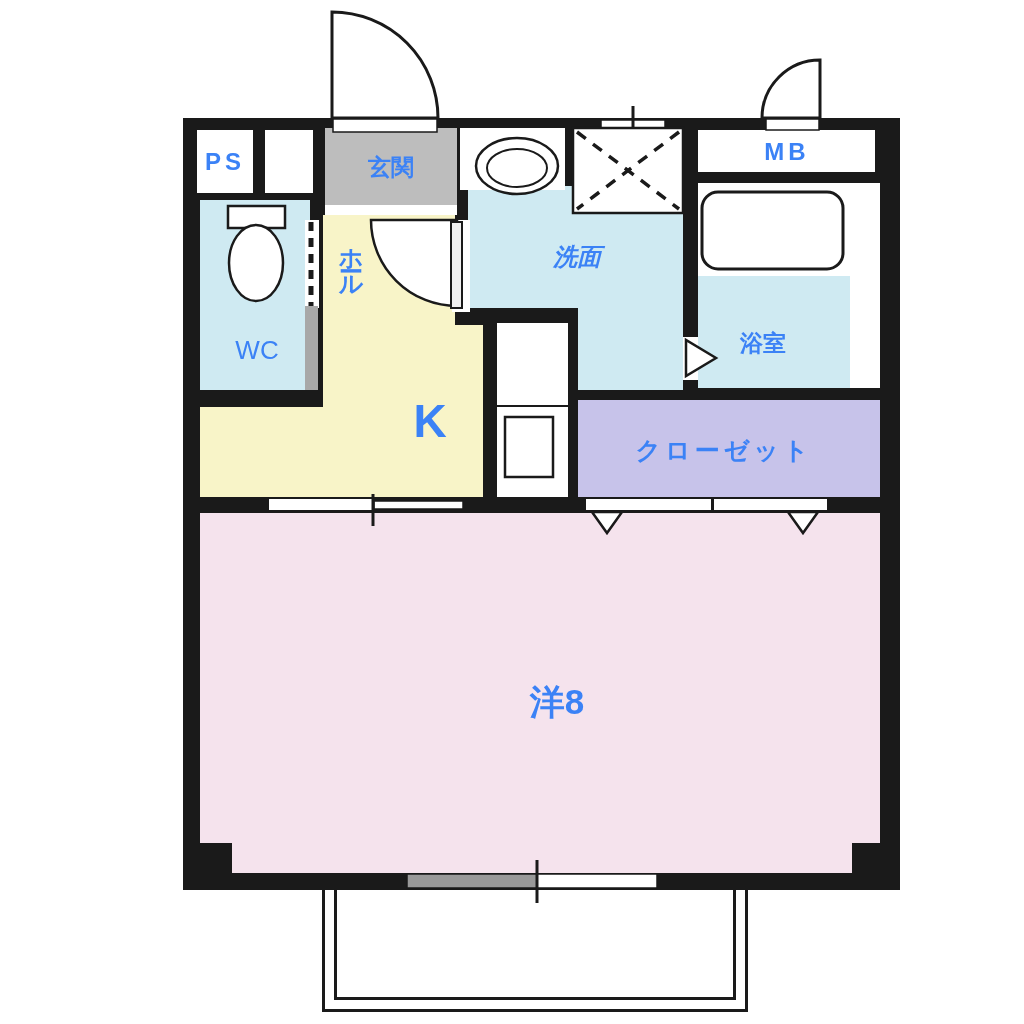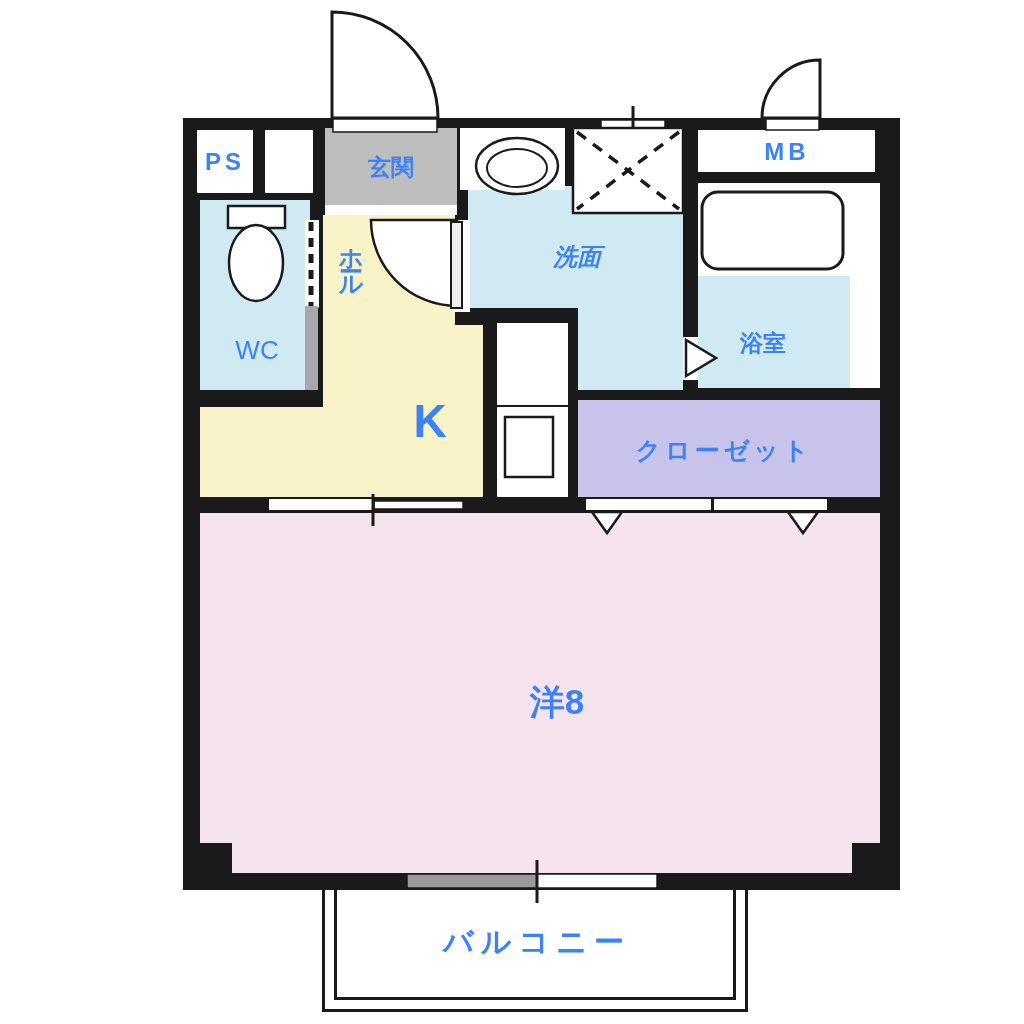--- a/index.html
+++ b/index.html
@@ -110,15 +110,14 @@
   <div class="lbl" style="left:225px;top:162px;font-size:24px;letter-spacing:4px;font-weight:700;">PS</div>
   <div class="lbl" style="left:391px;top:167px;font-size:23px;">玄関</div>
   <div class="lbl" style="left:787px;top:152px;font-size:24px;letter-spacing:4px;font-weight:700;text-align:right;">MB</div>
   <div class="lbl" style="left:257px;top:338px;font-size:26px;font-weight:400;margin-top:12px;">WC</div>
   <div class="lbl v" style="left:351px;top:259px;font-size:24px;">ホール</div>
   <div class="lbl" style="left:577px;top:257px;font-size:24px;font-style:italic;">洗面</div>
   <div class="lbl" style="left:763px;top:343px;font-size:23px;">浴室</div>
   <div class="lbl" style="left:430px;top:421px;font-size:46px;font-weight:600;">K</div>
   <div class="lbl" style="left:724px;top:450px;font-size:25px;letter-spacing:4px;">クローゼット</div>
   <div class="lbl" style="left:557px;top:701px;font-size:35px;">洋8</div>
-  <div class="lbl" style="left:537px;top:942px;font-size:30px;letter-spacing:7px;">バルコニー</div>
 
 </div>
 
 </body></html>

